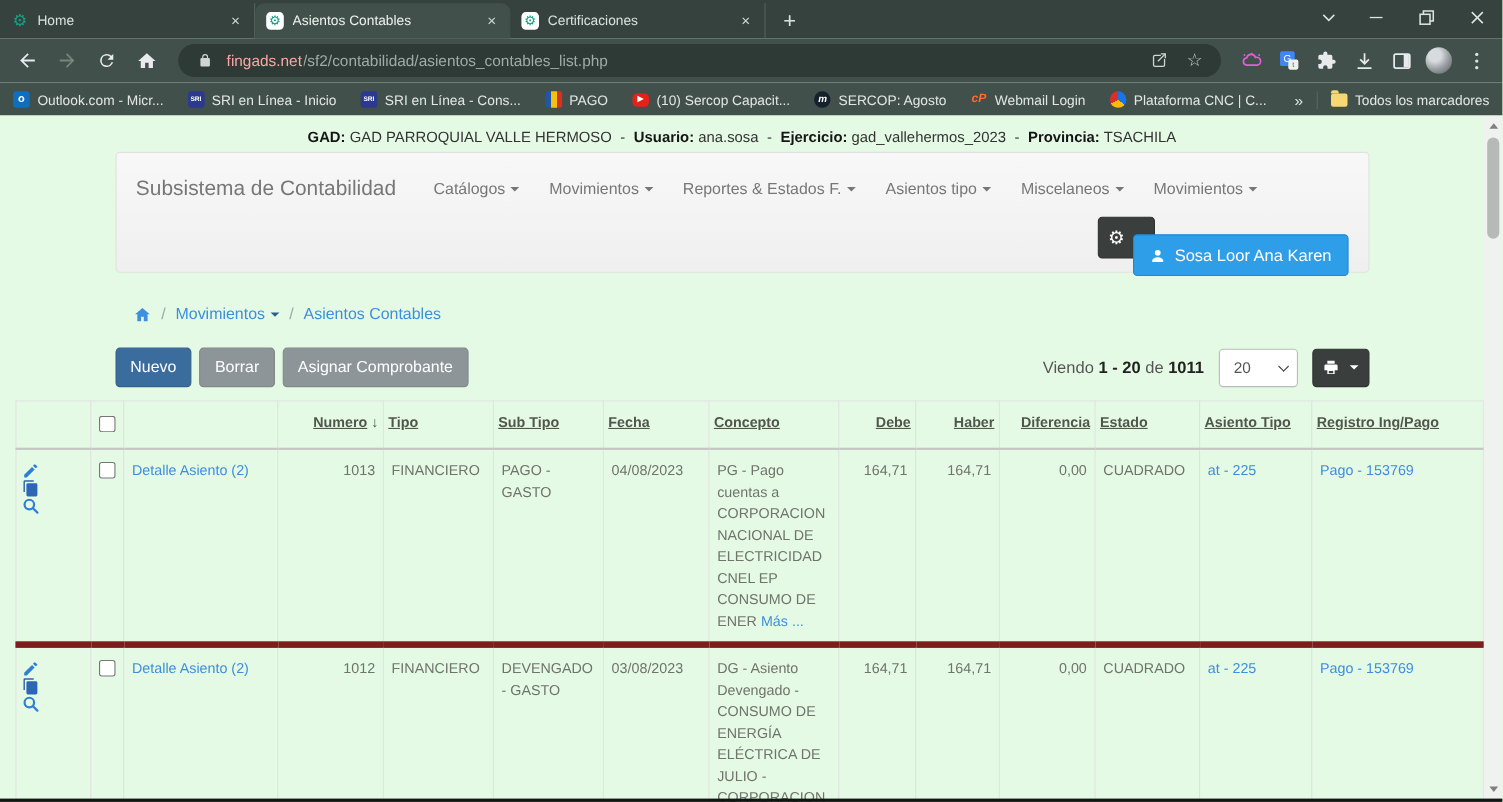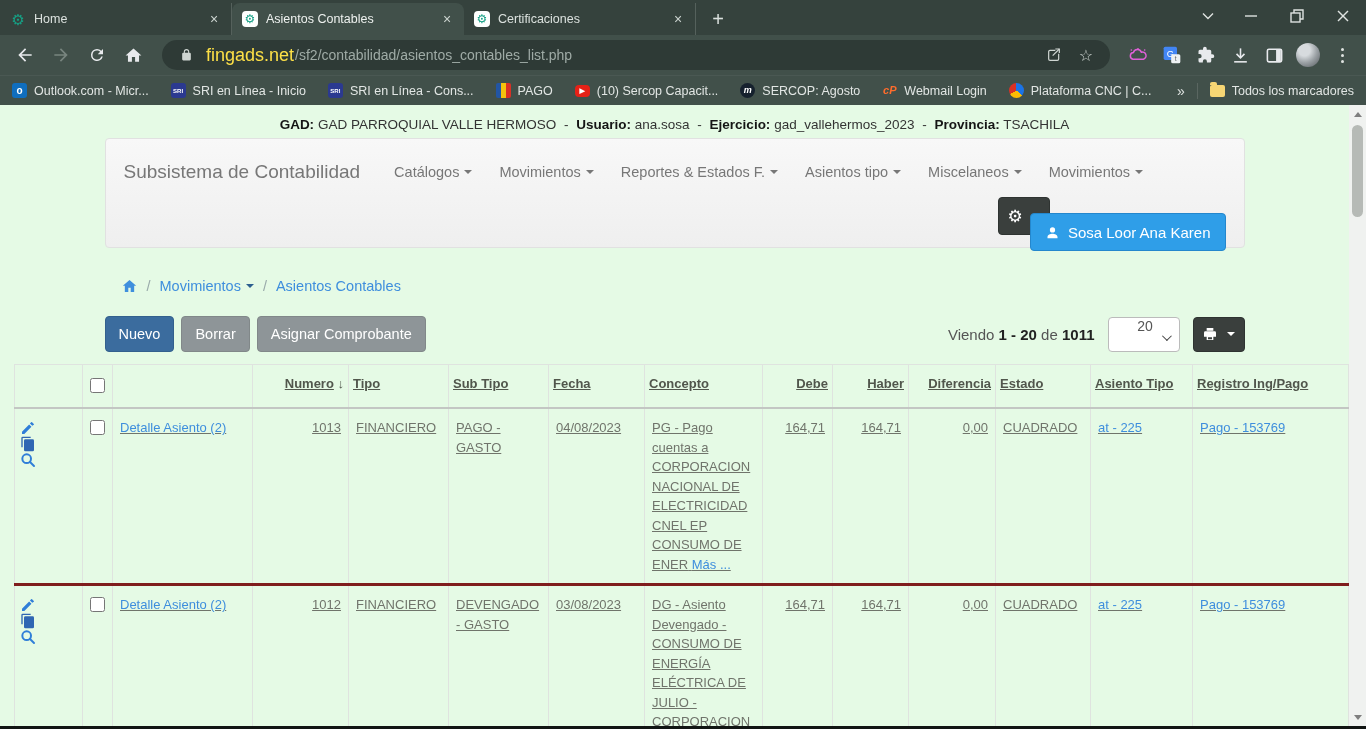--- a/index.html
+++ b/index.html
@@ -16,21 +16,21 @@
   .tab-title { flex: 1; white-space: nowrap; overflow: hidden; }
   .tab-close { width: 18px; height: 18px; border-radius: 50%; display: inline-flex; align-items: center; justify-content: center; color: #ccd4d0; font-size: 14px; }
   .newtab { width: 28px; height: 28px; margin: 0 0 2px 8px; display: flex; align-items: center; justify-content: center; color: #dbe1de; font-size: 20px; border-radius: 50%; }
   .wincontrols { position: absolute; top: 0; right: 0; height: 32px; display: flex; align-items: center; }
   .winbtn { width: 46px; height: 32px; display: flex; align-items: center; justify-content: center; }
   .winbtn svg { stroke: #dfe3e1; fill: none; stroke-width: 1.4; }
 
   .toolbar { height: 40px; background: #41504a; display: flex; align-items: center; padding: 0 10px; gap: 6px; }
   .navbtn { width: 30px; height: 30px; display: flex; align-items: center; justify-content: center; border-radius: 50%; flex: 0 0 auto; }
   .urlbar { flex: 1; height: 30px; background: #2e3a36; border-radius: 15px; margin: 0 8px; display: flex; align-items: center; padding: 0 12px; gap: 8px; min-width: 0; }
-  .url-domain { color: #fde047; font-size: 18px; }
+  .url-domain { color: #fca5a5; font-size: 14px; }
   .url-path { color: #9fABA6; font-size: 14px; white-space: nowrap; overflow: hidden; }
   .url-spacer { flex: 1; }
   .pillicon { display: flex; align-items: center; justify-content: center; width: 24px; height: 24px; }
   .star { color: #cfd6d2; font-size: 16px; }
   .ext { width: 28px; height: 28px; display: flex; align-items: center; justify-content: center; flex: 0 0 auto; }
   .avatar { width: 24px; height: 24px; border-radius: 50%; background: radial-gradient(circle at 35% 30%, #d7dbde 0 25%, #9aa0a4 55%, #52575b 100%); }
   .kebab { display: flex; flex-direction: column; gap: 3px; }
   .kebab i { width: 3px; height: 3px; border-radius: 50%; background: #dfe3e1; }
 
   .bookmarksbar { height: 30px; background: #41504a; display: flex; align-items: center; padding: 0 12px; gap: 22px; border-top: 1px solid rgba(255,255,255,.05); }
@@ -75,35 +75,35 @@
   .bc-link { color: #3e8edd; cursor: pointer; display: inline-flex; align-items: center; }
   .bc-link .caret { color: #2c5e8f; }
 
   .actionsrow { width: 1140px; margin: 22px auto 0; display: flex; align-items: center; }
   .btn { height: 36px; border-radius: 4px; font-size: 14.5px; color: #fff; padding: 0 13px; margin-right: 7px; cursor: pointer; border: 1px solid transparent; font-family: "Liberation Sans", sans-serif; }
   .btn.blue { background: #3b6c9e; border-color: #33608d; }
   .btn.gray { background: #8e9598; border-color: #818889; }
   .pager { margin-left: auto; display: flex; align-items: center; gap: 13px; }
   .viendo { font-size: 15px; color: #555; }
   .viendo b { color: #222; }
-  .pselect { width: 72px; height: 35px; background: #fff; border: 1px solid #bbb; border-radius: 4px; display: flex; align-items: center; padding: 0 10px 0 13px; font-size: 14px; color: #555; cursor: pointer; flex-direction: column; }
+  .pselect { width: 72px; height: 35px; background: #fff; border: 1px solid #bbb; border-radius: 4px; display: flex; align-items: center; padding: 0 10px 0 13px; font-size: 14px; color: #555; cursor: pointer; }
   .pselect .chev { margin-left: auto; width: 7px; height: 7px; border-right: 1.8px solid #444; border-bottom: 1.8px solid #444; transform: rotate(45deg) translateY(-2px); }
   .printbtn { width: 52px; height: 35px; background: #3a3f3d; border: 1px solid #2e3331; border-radius: 4px; display: flex; align-items: center; justify-content: center; gap: 4px; color: #fff; cursor: pointer; }
 
   
   table { border-collapse: collapse; table-layout: fixed; width: 1334px; margin: 12px 0 0 14px; }
   col.c-act { width: 68px; } col.c-chk { width: 30px; } col.c-det { width: 140px; }
   col.c-num { width: 96px; } col.c-tipo { width: 100px; } col.c-sub { width: 100px; }
   col.c-fec { width: 96px; } col.c-con { width: 118px; } col.c-debe { width: 70px; }
   col.c-hab { width: 76px; } col.c-dif { width: 87px; } col.c-est { width: 95px; }
   col.c-ast { width: 102px; } col.c-reg { width: 156px; }
   th, td { border-right: 1px solid #dfe3df; vertical-align: top; text-align: left; }
   th:first-child, td:first-child { border-left: 1px solid #dfe3df; }
   thead th { border-top: 1px solid #dfe3df; border-bottom: 2px solid #c3c6c3; padding: 11px 4px; font-size: 13px; color: #51564c; }
-  tbody td { border-bottom: 3px solid #7f1d1d; padding: 9px 7px; font-size: 13px; color: #70746b; line-height: 1.5; text-decoration: underline; }
+  tbody td { border-bottom: 6px solid #7f1d1d; padding: 9px 7px; font-size: 13px; color: #70746b; line-height: 1.5; }
   .th-link { color: #51564c; text-decoration: underline; font-weight: bold; cursor: pointer; }
   th.r, td.r { text-align: right; }
   td.actions { padding: 11px 5px; white-space: nowrap; }
   td.actions svg { margin-right: 2px; cursor: pointer; }
   input[type="checkbox"] { width: 15px; height: 15px; accent-color: #fff; margin-top: 2px; cursor: pointer; }
   th.chk, td.chk { text-align: center; padding-left: 2px; padding-right: 2px; }
   a.tlink { color: #3e8edd; text-decoration: none; cursor: pointer; }
   .mas { color: #3e8edd; cursor: pointer; }
 
   

